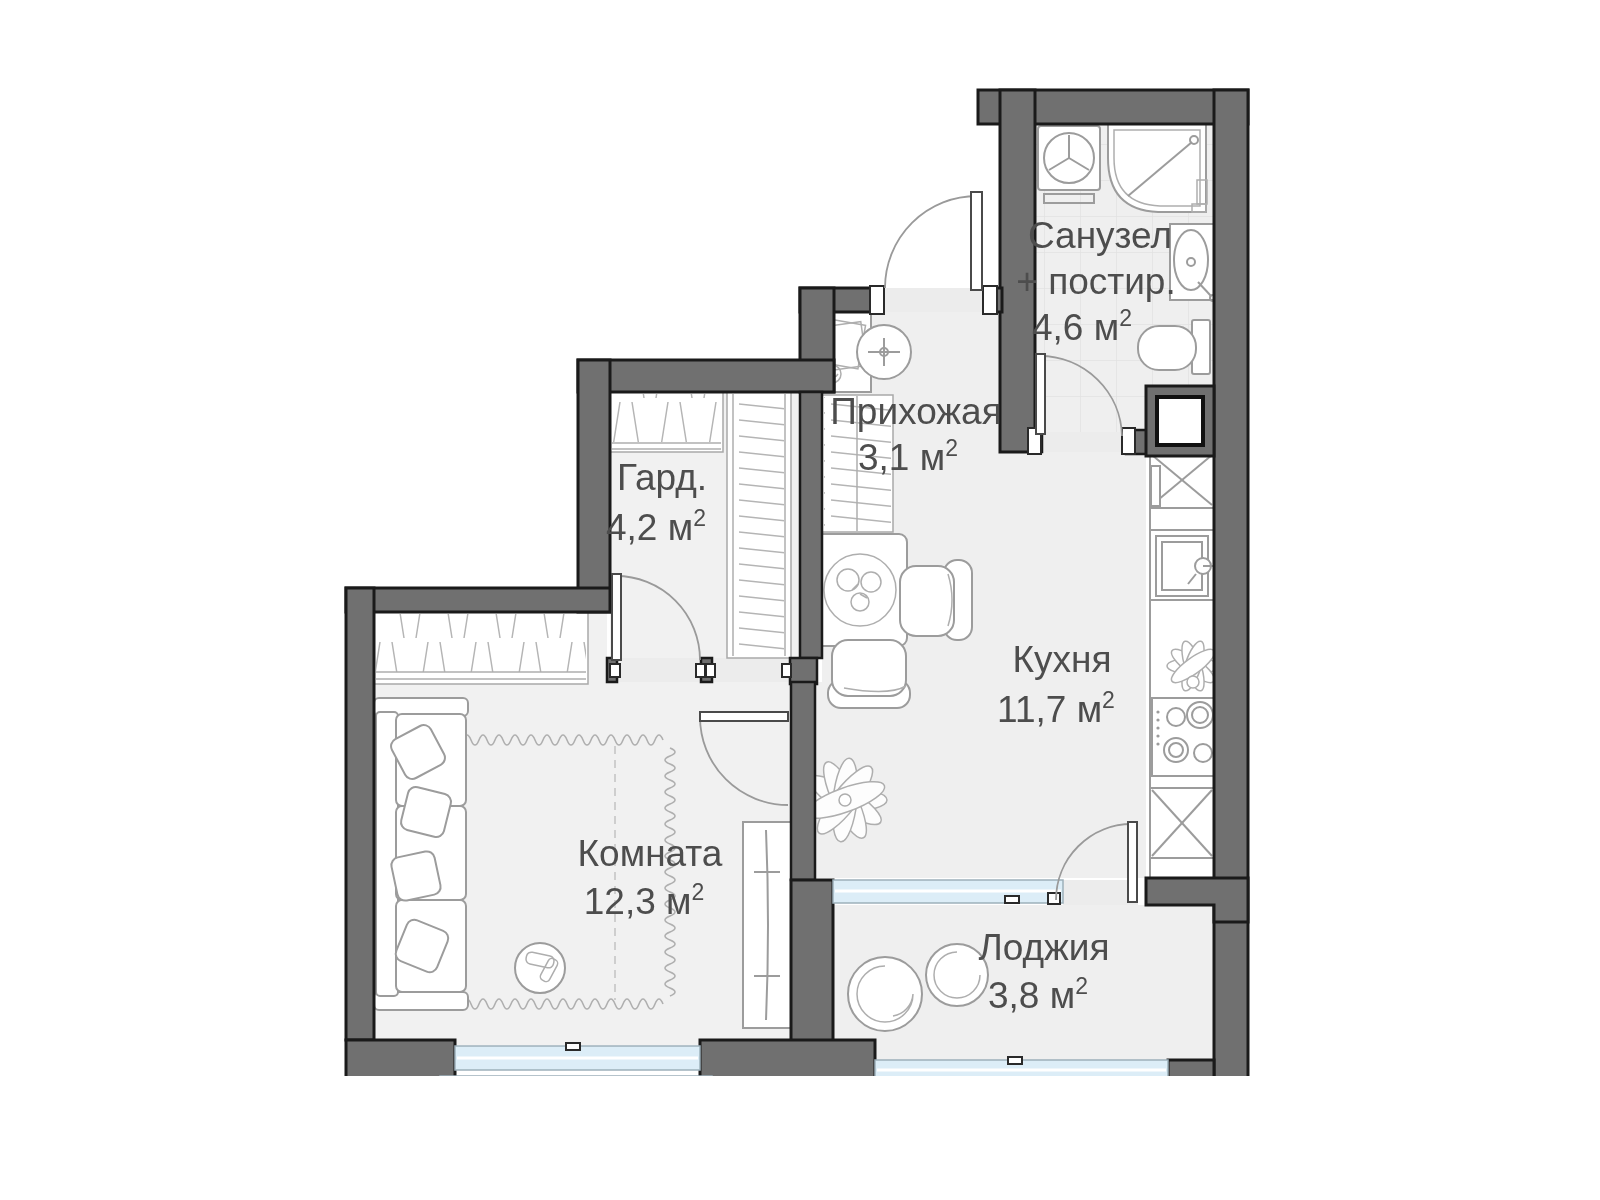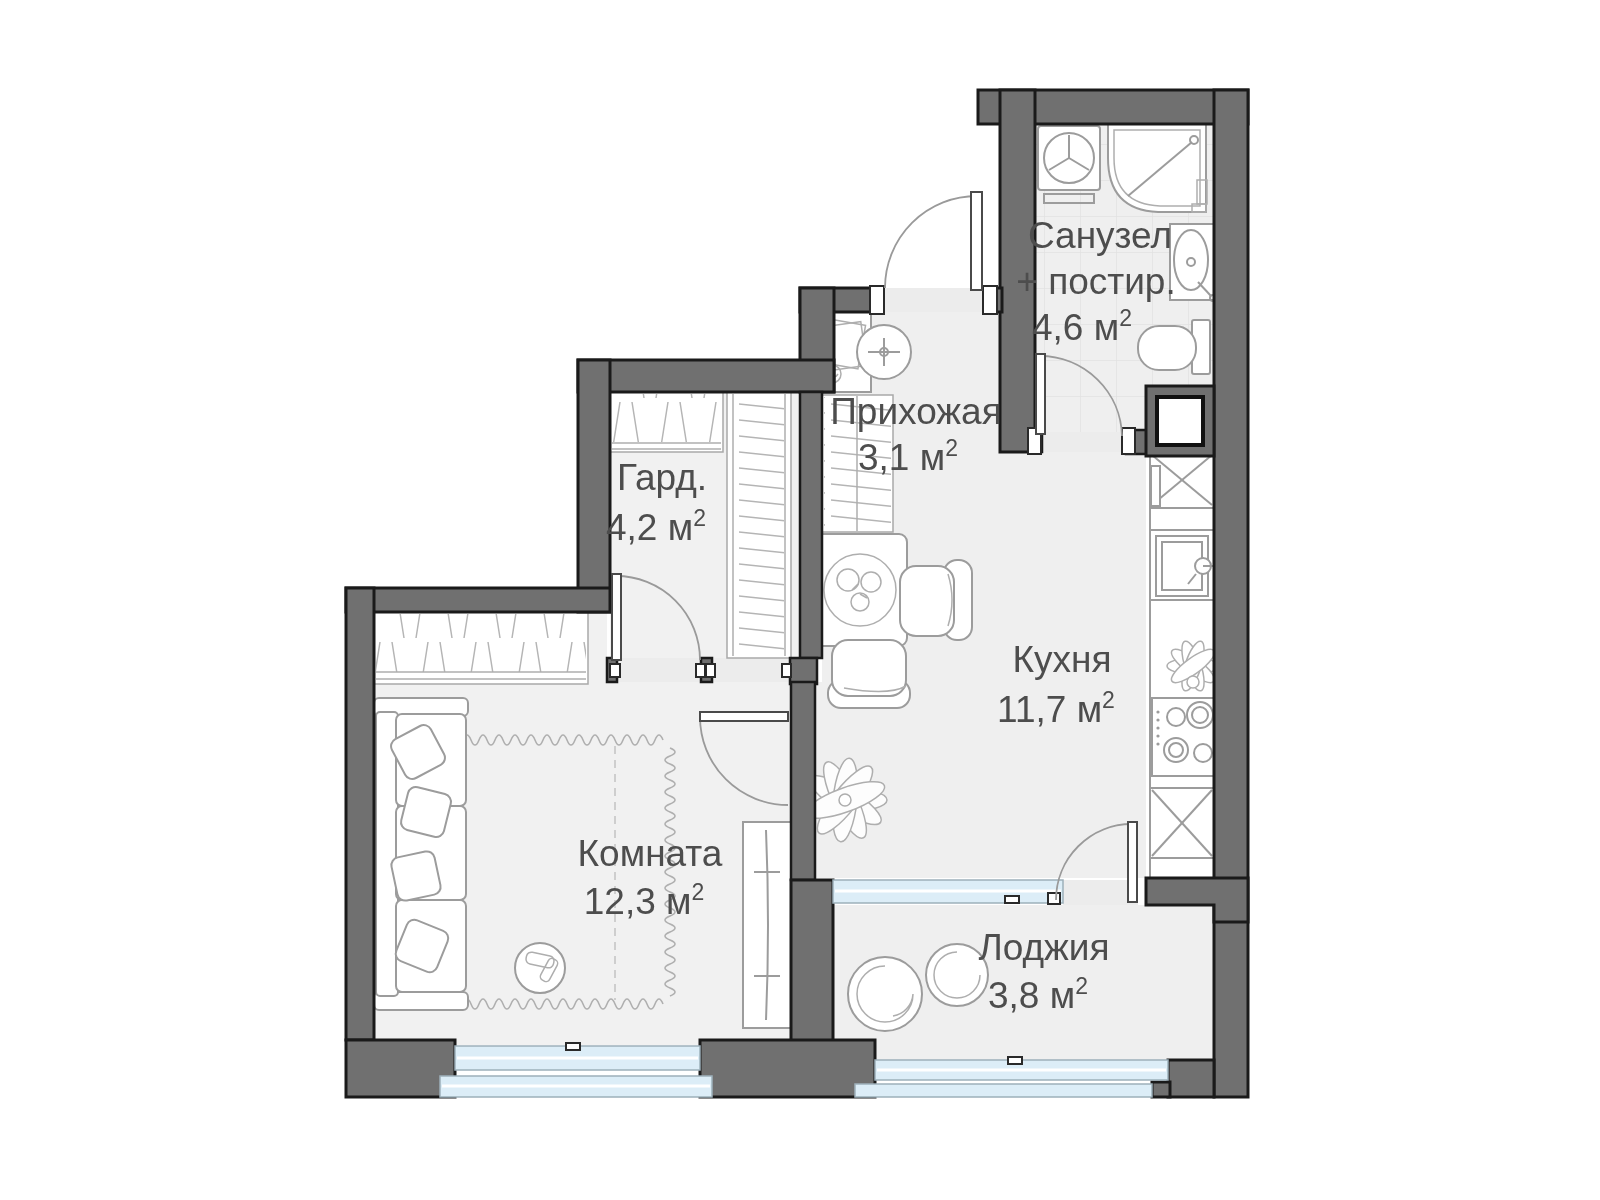--- a/index.html
+++ b/index.html
@@ -1,16 +1,16 @@
 <!DOCTYPE html>
 <html><head>
 <meta charset="utf-8">
 <style>
   html,body{margin:0;padding:0;background:#ffffff;}
-  .stage{width:1600px;height:1200px;position:relative;background:#ffffff;overflow:hidden;}
+  .stage{width:1600px;height:1076px;position:relative;background:#ffffff;overflow:hidden;}
   svg{display:block;}
   .wall{fill:#707070;stroke:#1a1a1a;stroke-width:3;stroke-linejoin:miter;}
   .wall-thin{fill:#707070;stroke:#1a1a1a;stroke-width:2.5;}
   .floor{fill:#efefef;stroke:none;}
   .floor2{fill:#f1f1f1;stroke:none;}
   .thresh{fill:#ececec;stroke:none;}
   .glaze{fill:#dcedf7;stroke:#9db0ba;stroke-width:1.5;}
   .glline{stroke:#ffffff;stroke-width:3;fill:none;}
   .furn{fill:#ffffff;stroke:#9c9c9c;stroke-width:2;}
   .furnln{fill:none;stroke:#9c9c9c;stroke-width:2;}

